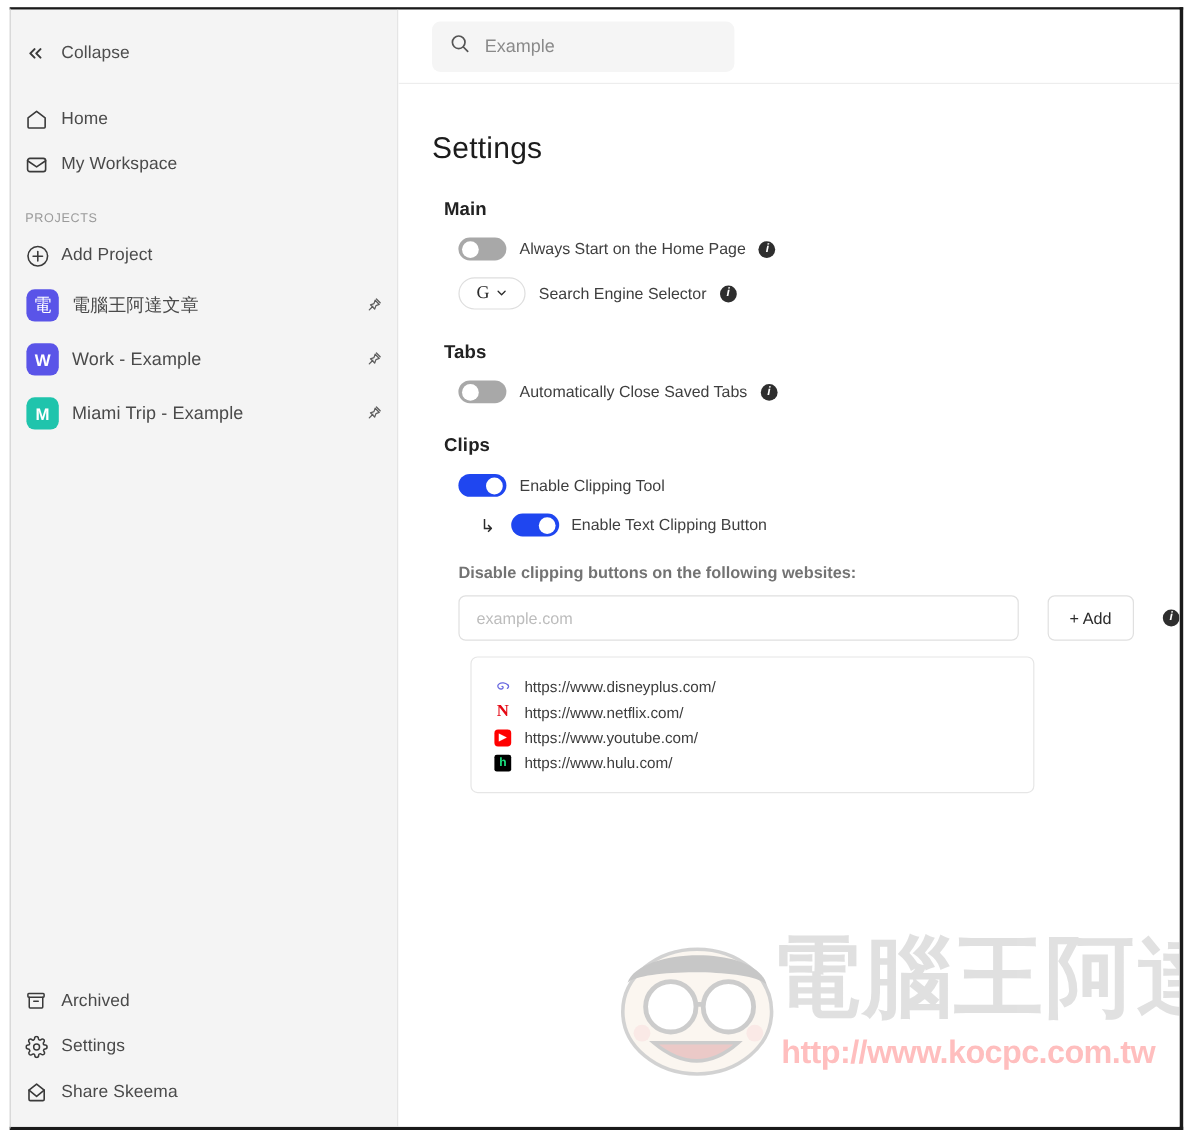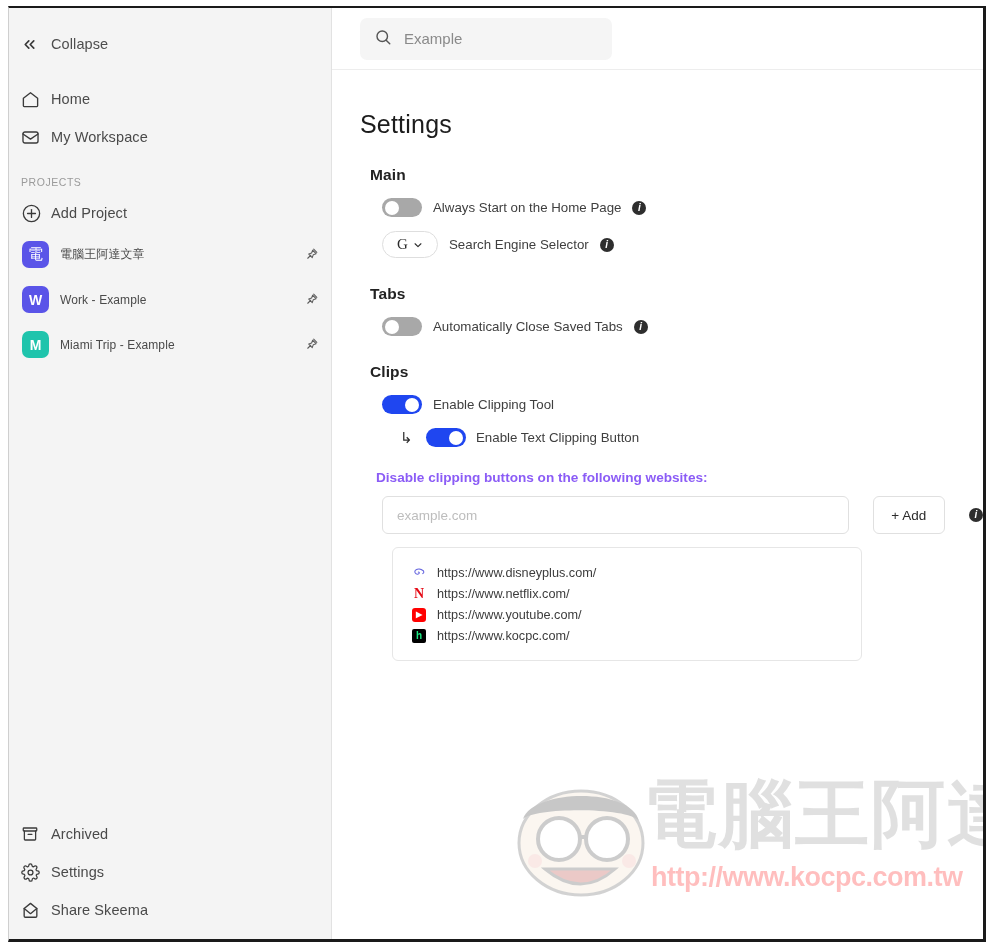--- a/index.html
+++ b/index.html
@@ -73,21 +73,21 @@
     border-radius: 7px;
     display: flex; align-items: center; justify-content: center;
     color: #fff;
     font-size: 14px;
     font-weight: bold;
     flex: 0 0 27px;
     margin-right: 11px;
   }
   .proj-badge.cjk { font-size: 15px; font-weight: normal; }
   .proj-row { padding-left: 13px; height: 45px; }
-  .proj-row .lbl { font-size: 12px; color: #4a4a4a; }
+  .proj-row .lbl { font-size: 15px; color: #4a4a4a; }
 
   #sidebar-bottom {
     position: absolute;
     left: 0; bottom: 10px;
     width: 100%;
   }
   #sidebar-bottom .side-row { height: 38px; }
 
   
   #main {
@@ -184,24 +184,24 @@
     line-height: 1;
     flex: 0 0 14px;
     cursor: pointer;
   }
 
   .sub-row { margin-left: 40px; gap: 10px; }
   .sub-arrow { color: #2c2c2c; font-size: 15px; width: 16px; }
 
   #disable-label {
     margin-top: 23px;
-    margin-left: 16px;
+    margin-left: 22px;
     font-size: 13.6px;
     font-weight: bold;
-    color: #8b5cf6;
+    color: #737373;
   }
   #add-row {
     display: flex;
     align-items: center;
     margin-top: 11px;
     margin-left: 22px;
     gap: 24px;
   }
   #website-input {
     width: 470px; height: 38px;
@@ -482,21 +482,21 @@
         <div class="site-row">
           <span class="fav netflix">N</span>
           <span class="url">https://www.netflix.com/</span>
         </div>
         <div class="site-row">
           <span class="fav youtube">▶</span>
           <span class="url">https://www.youtube.com/</span>
         </div>
         <div class="site-row">
           <span class="fav hulu">h</span>
-          <span class="url">https://www.kocpc.com/</span>
+          <span class="url">https://www.hulu.com/</span>
         </div>
       </div>
     </div>
 
     <div id="watermark">
       <svg width="140" height="128" viewBox="0 0 140 128" style="position:absolute;left:0;bottom:6px;">
         <ellipse cx="70" cy="66" rx="62" ry="52" fill="#f2e3cf" stroke="#6e6e6e" stroke-width="3"></ellipse>
         <path d="M12 42 C22 12 120 10 128 44 C118 30 24 30 12 42 Z" fill="#4a4a4a"></path>
         <circle cx="48" cy="62" r="21" fill="#fff" stroke="#5a5a5a" stroke-width="4"></circle>
         <circle cx="96" cy="62" r="21" fill="#fff" stroke="#5a5a5a" stroke-width="4"></circle>

